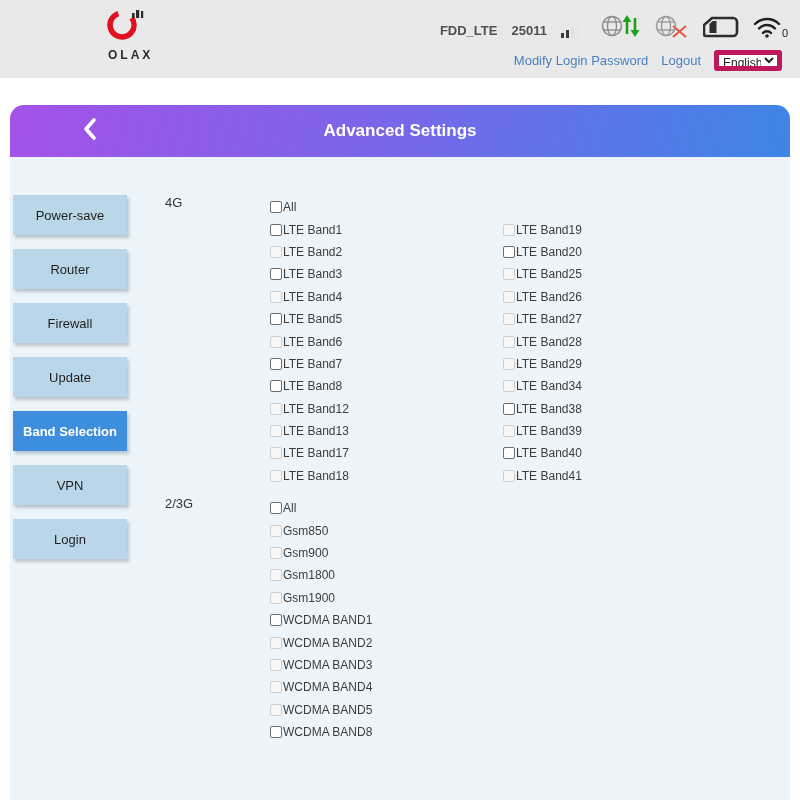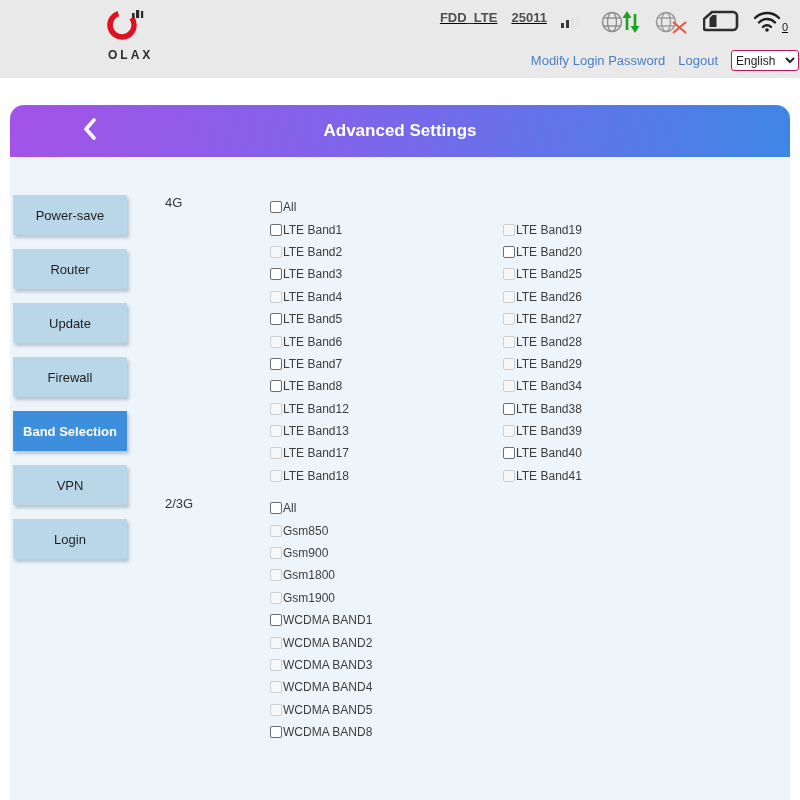--- a/index.html
+++ b/index.html
@@ -3,29 +3,29 @@
 <meta charset="utf-8">
 <style>
   * { box-sizing: border-box; margin: 0; padding: 0; }
   html, body { width: 800px; height: 800px; overflow: hidden; background: #fff;
     font-family: "Liberation Sans", sans-serif; }
 
   
   .topbar { position: relative; height: 78px; background: #e9e9e9; }
   .logo-block { position: absolute; left: 106px; top: 6px; width: 60px; text-align: left; }
   .brand-text { font-size: 12px; font-weight: bold; letter-spacing: 3px; color: #2b2b2b; margin-top: 0px; padding-left: 2px; }
-  .status-row { position: absolute; top: 10px; right: 12px; display: flex; align-items: flex-start; gap: 14px; height: 28px; text-decoration: underline; }
+  .status-row { position: absolute; top: 10px; right: 12px; display: flex; align-items: flex-end; gap: 14px; height: 28px; }
   .net-type, .net-code { font-size: 13px; font-weight: bold; color: #4f4f4f; }
   .icon { display: inline-flex; align-items: flex-end; }
   .wifi-wrap { display: flex; align-items: flex-end; gap: 1px; }
   .wifi-count { font-size: 11px; color: #222; line-height: 10px; }
-  .links-row { position: absolute; top: 50px; right: 1px; display: flex; align-items: center; gap: 13px; }
+  .links-row { position: absolute; top: 50px; right: 18px; display: flex; align-items: center; gap: 13px; }
   .top-link { font-size: 13px; color: #4a7fc0; cursor: pointer; text-decoration: none; }
-  .lang-select { font-size: 12px; color: #222; width: 68px; height: 21px; border: 1px solid #be185d;
-    border-radius: 3px; background: #fff; }
+  .lang-select { font-size: 12px; color: #222; width: 68px; height: 21px; border: 5px solid #be185d;
+    border-radius: 3px; background: #fff; text-align: right; }
 
   
   .panel { margin: 27px 10px 0 10px; }
   .header-bar { position: relative; height: 52px; border-radius: 14px 14px 0 0;
     background: linear-gradient(103deg, #a452e8 0%, #7a66ea 48%, #3e86e6 100%);
     display: flex; align-items: center; justify-content: center; }
   .header-title { color: #fff; font-size: 17px; font-weight: bold; }
   .back-btn { position: absolute; left: 72px; top: 13px; width: 20px; height: 26px; cursor: pointer;
     display: flex; align-items: center; }
 
@@ -138,22 +138,22 @@
         </svg>
       </span>
     </span>
     <span class="header-title">Advanced Settings</span>
   </div>
 
   <div class="content">
     <div class="sidebar">
         <div class="side-btn">Power-save</div>
         <div class="side-btn">Router</div>
+        <div class="side-btn">Firewall</div>
         <div class="side-btn">Update</div>
-        <div class="side-btn">Firewall</div>
         <div class="side-btn active">Band Selection</div>
         <div class="side-btn">VPN</div>
         <div class="side-btn">Login</div>
       </div>
     <div class="main-area">
         <div class="section">
           <div class="sec-label">4G</div>
           <div class="cols">
             <div class="col">
               <div class="band-row">

